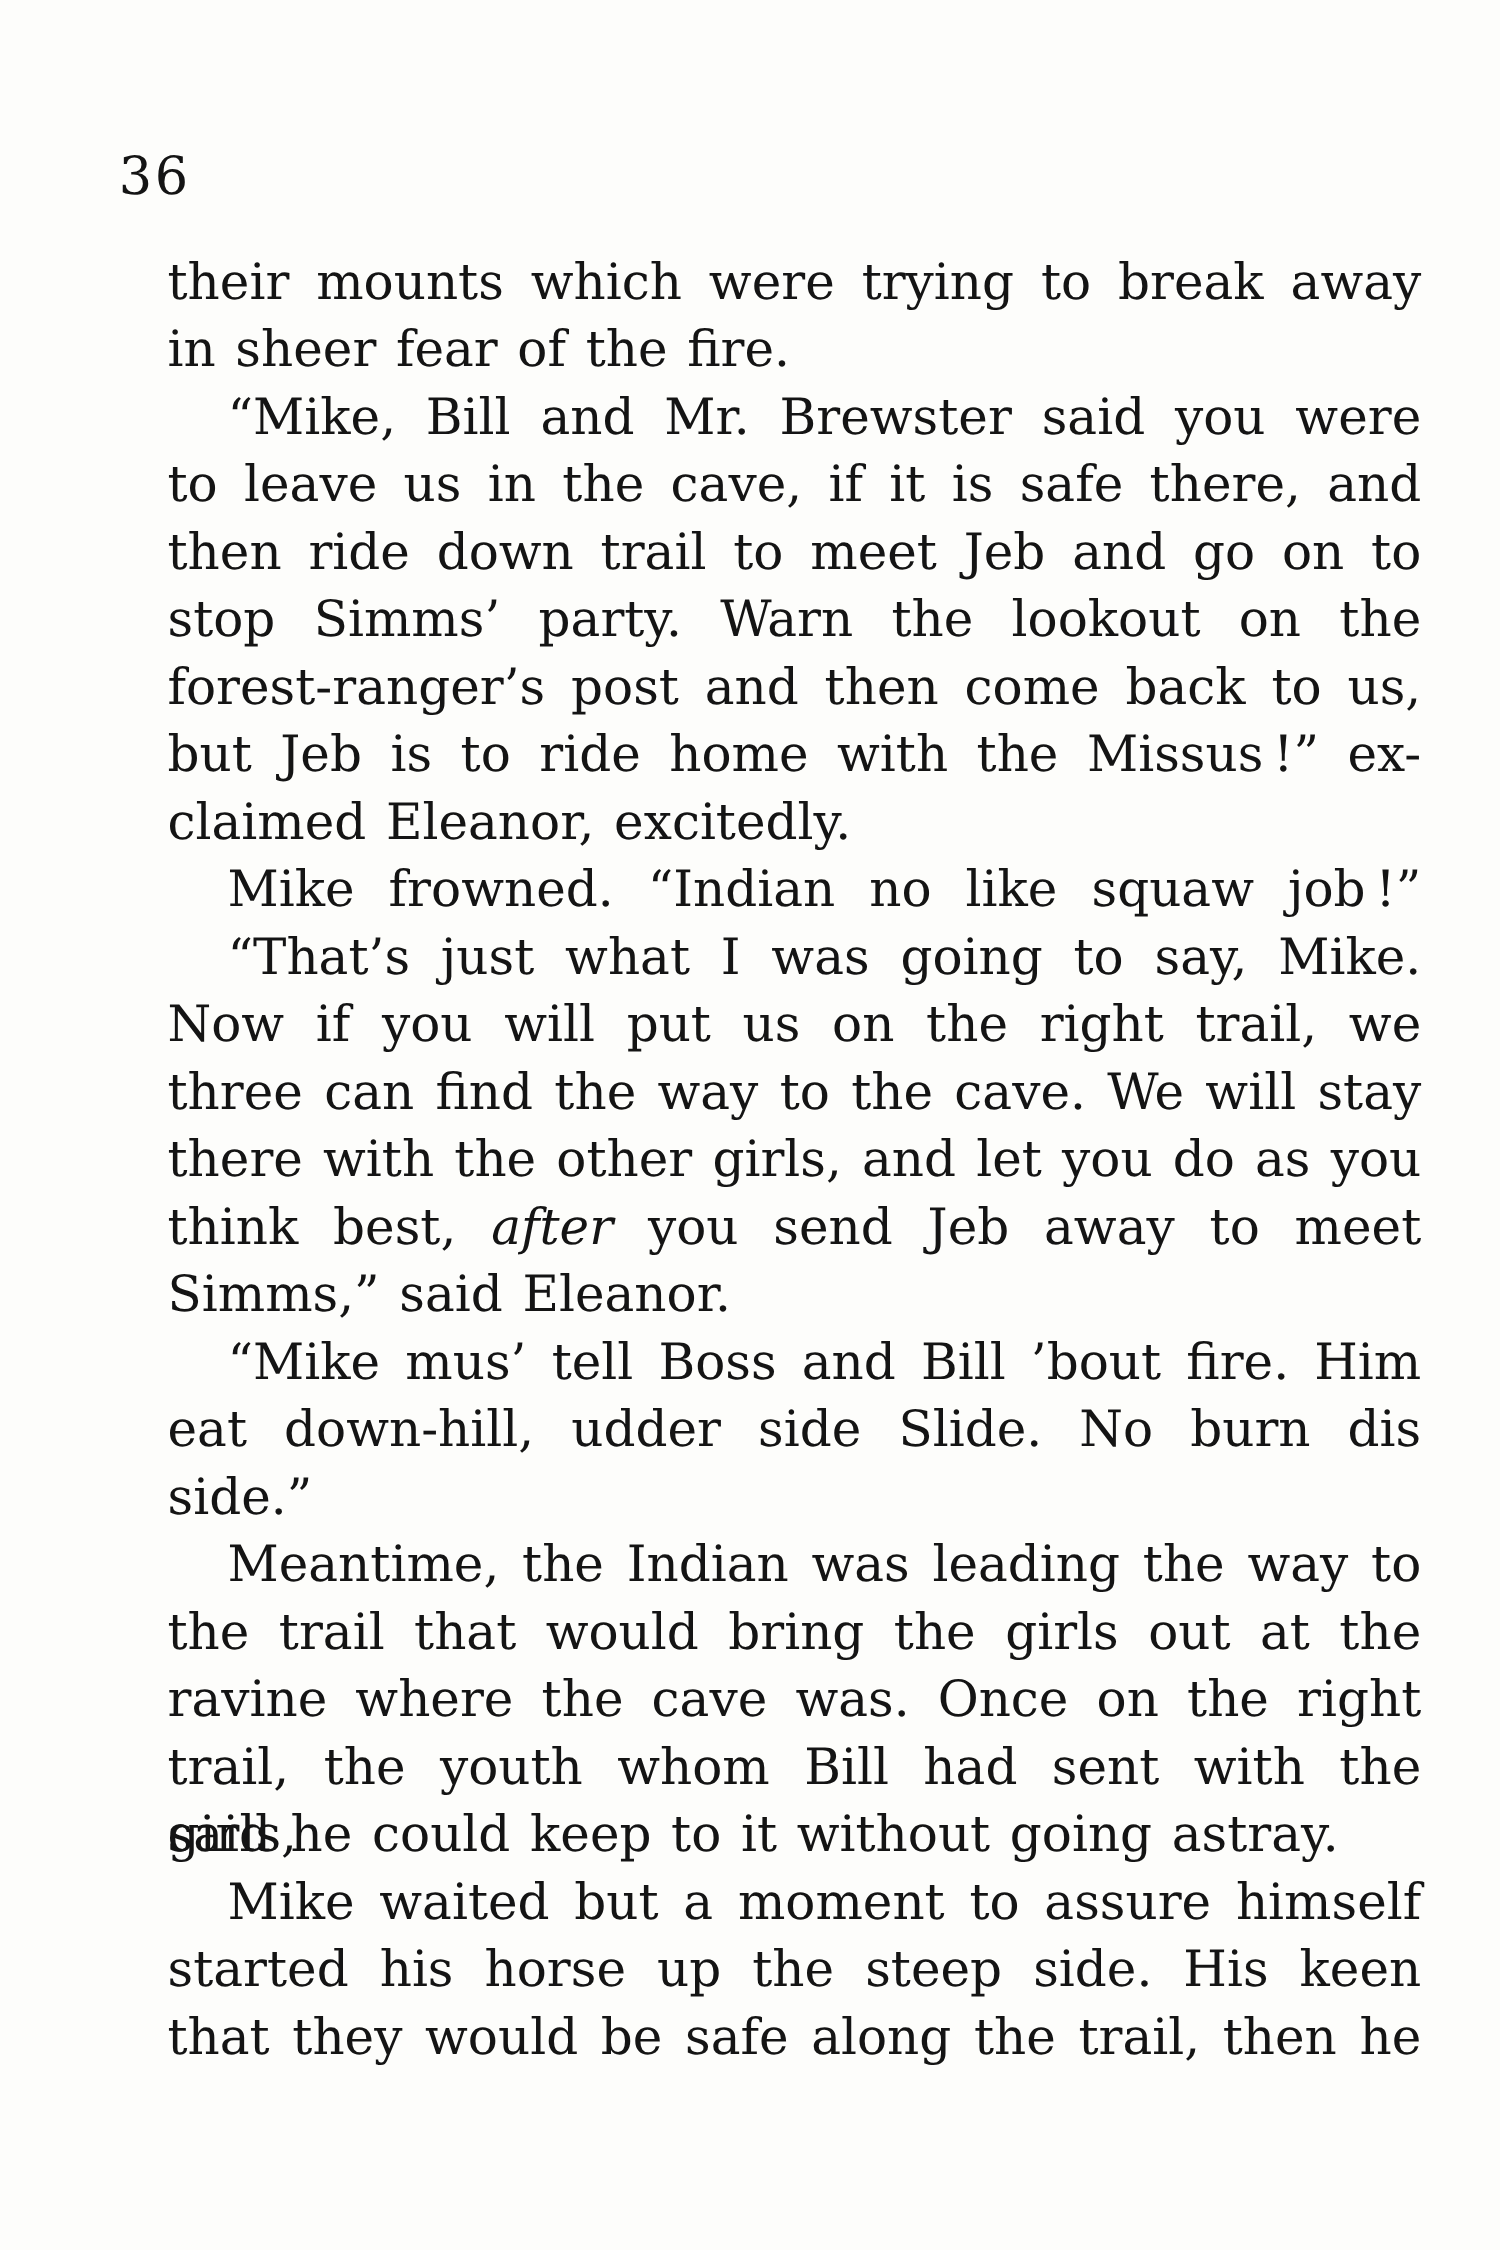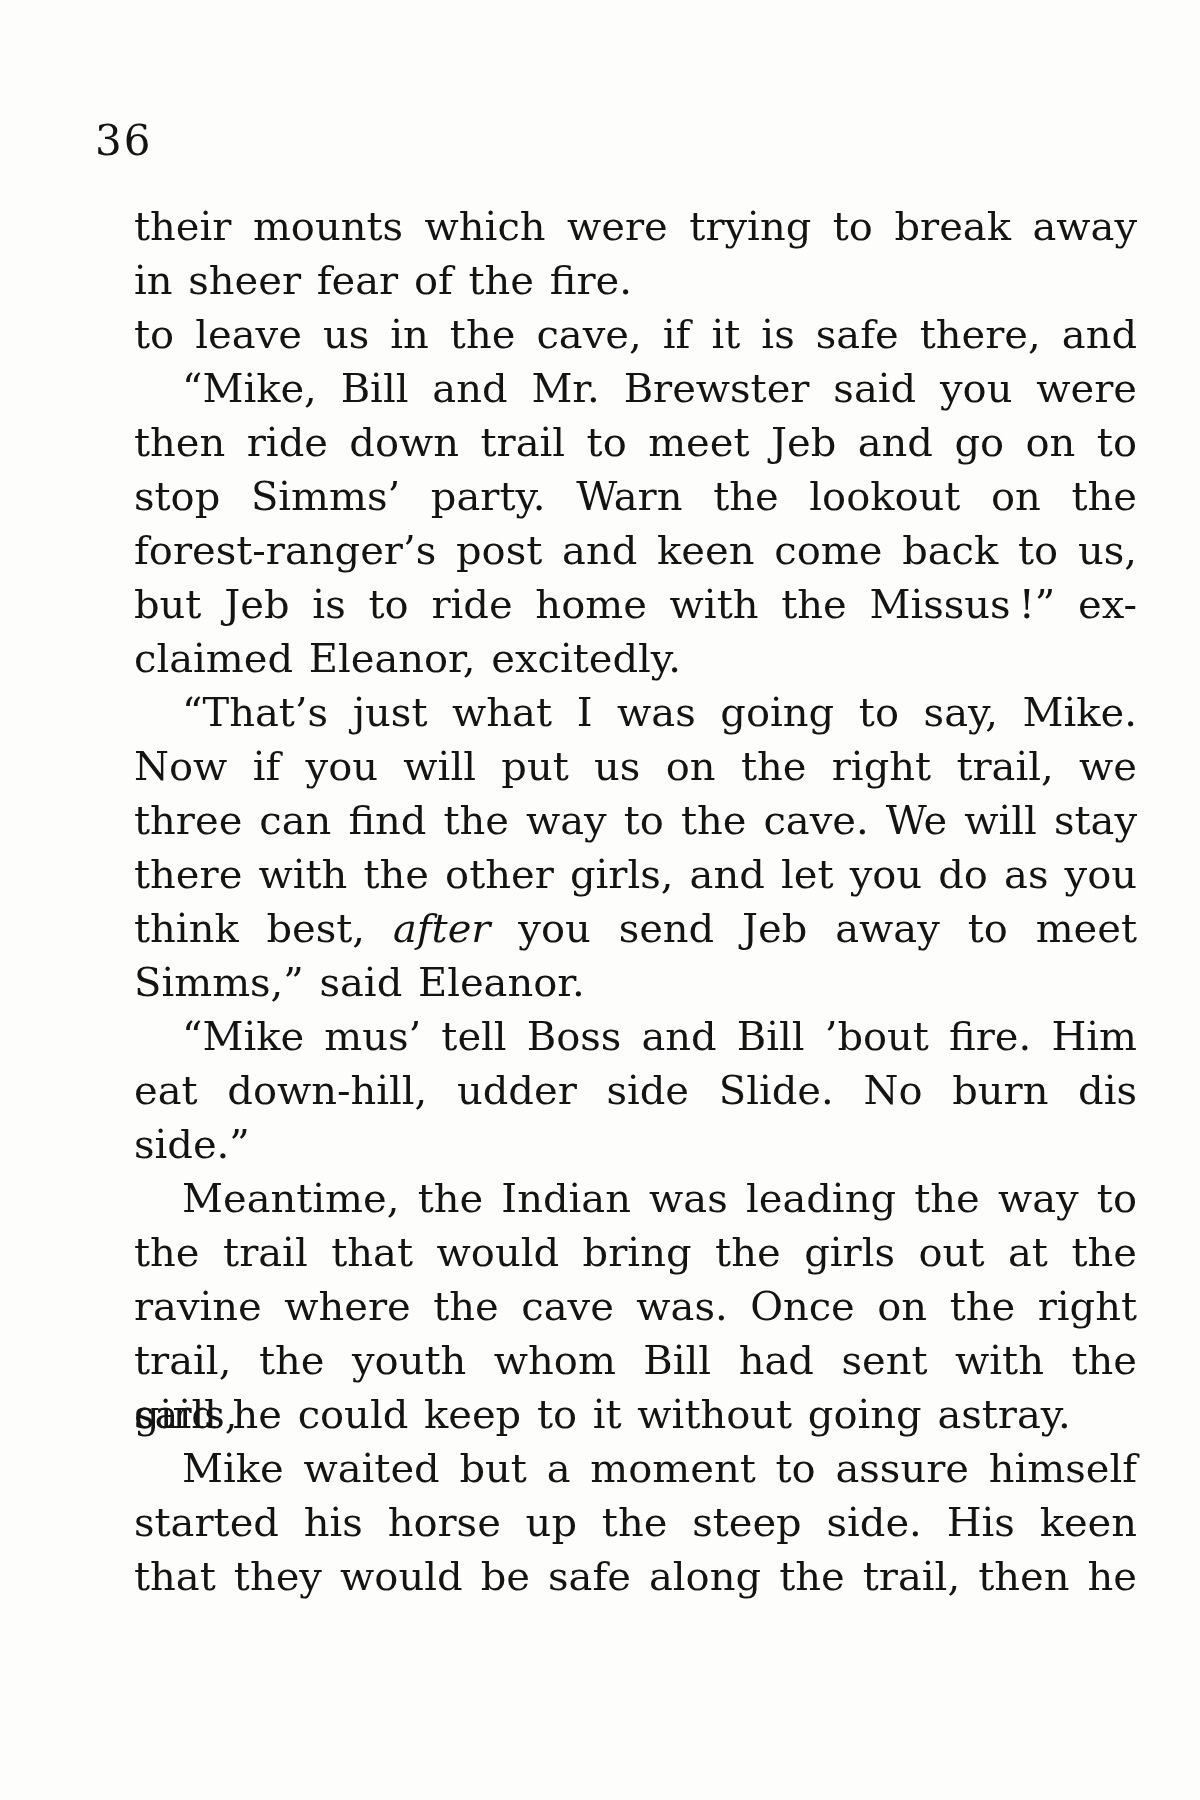--- a/index.html
+++ b/index.html
@@ -59,27 +59,30 @@
 <body>
 
 <div class="page">
   <div class="page-number">36</div>
   <div class="body-text">
       <div class="para">
         <div class="line j"><span>their mounts which were trying to break away</span></div>
         <div class="line"><span>in sheer fear of the fire.</span></div>
       </div>
       <div class="para">
+        <div class="line j ind"><span>“Mike, Bill and Mr. Brewster said you were</span></div>
         <div class="line j"><span>to leave us in the cave, if it is safe there, and</span></div>
-        <div class="line j ind"><span>“Mike, Bill and Mr. Brewster said you were</span></div>
         <div class="line j"><span>then ride down trail to meet Jeb and go on to</span></div>
         <div class="line j"><span>stop Simms’ party.  Warn the lookout on the</span></div>
-        <div class="line j"><span>forest-ranger’s post and keen come back to us,</span></div>
+        <div class="line j"><span>forest-ranger’s post and then come back to us,</span></div>
         <div class="line j"><span>but Jeb is to ride home with the Missus !” ex-</span></div>
         <div class="line"><span>claimed Eleanor, excitedly.</span></div>
+      </div>
+      <div class="para">
+        <div class="line j ind"><span>Mike frowned.  “Indian no like squaw job !”</span></div>
       </div>
       <div class="para">
         <div class="line j ind"><span>“That’s just what I was going to say, Mike.</span></div>
         <div class="line j"><span>Now if you will put us on the right trail, we</span></div>
         <div class="line j"><span>three can find the way to the cave.  We will stay</span></div>
         <div class="line j"><span>there with the other girls, and let you do as you</span></div>
         <div class="line j"><span>think best, </span><span class="it">after</span><span> you send Jeb away to meet</span></div>
         <div class="line"><span>Simms,” said Eleanor.</span></div>
       </div>
       <div class="para">

